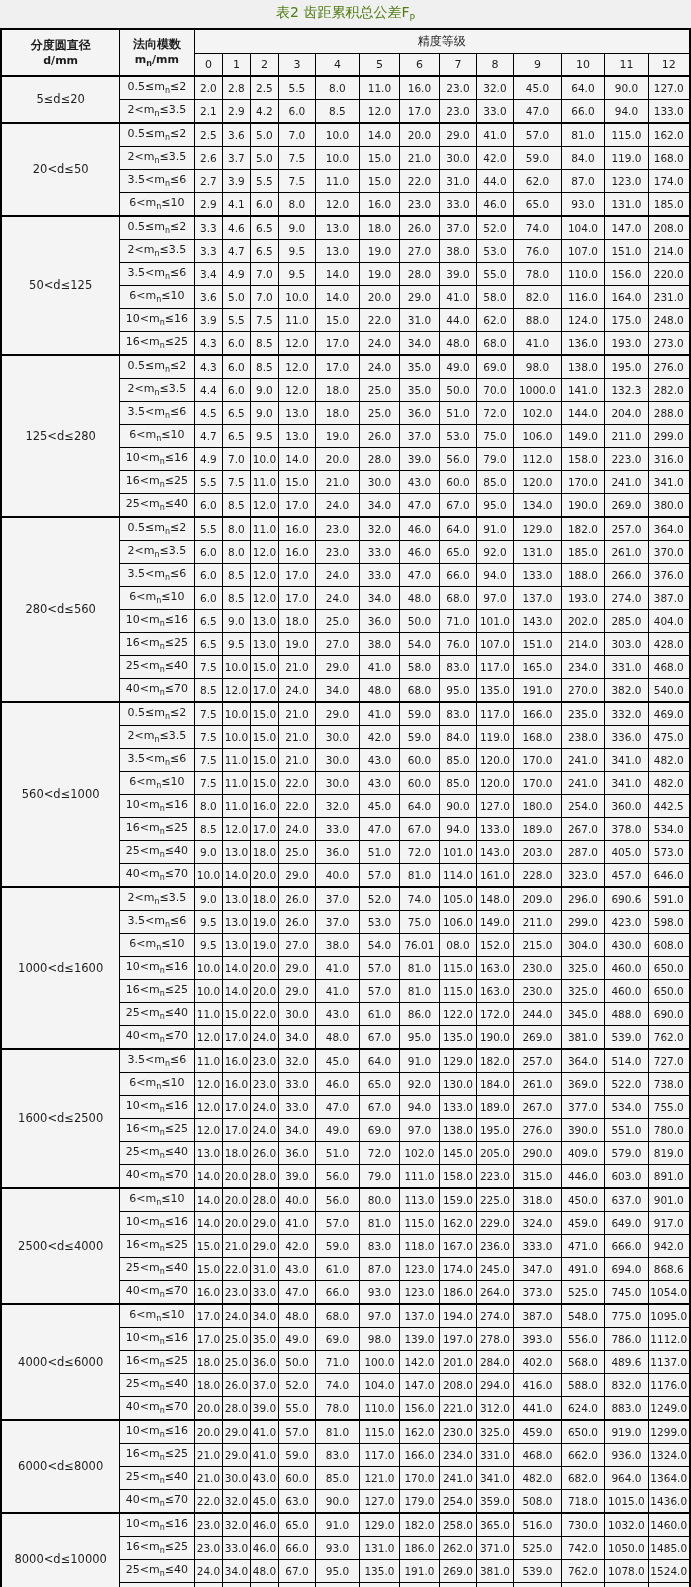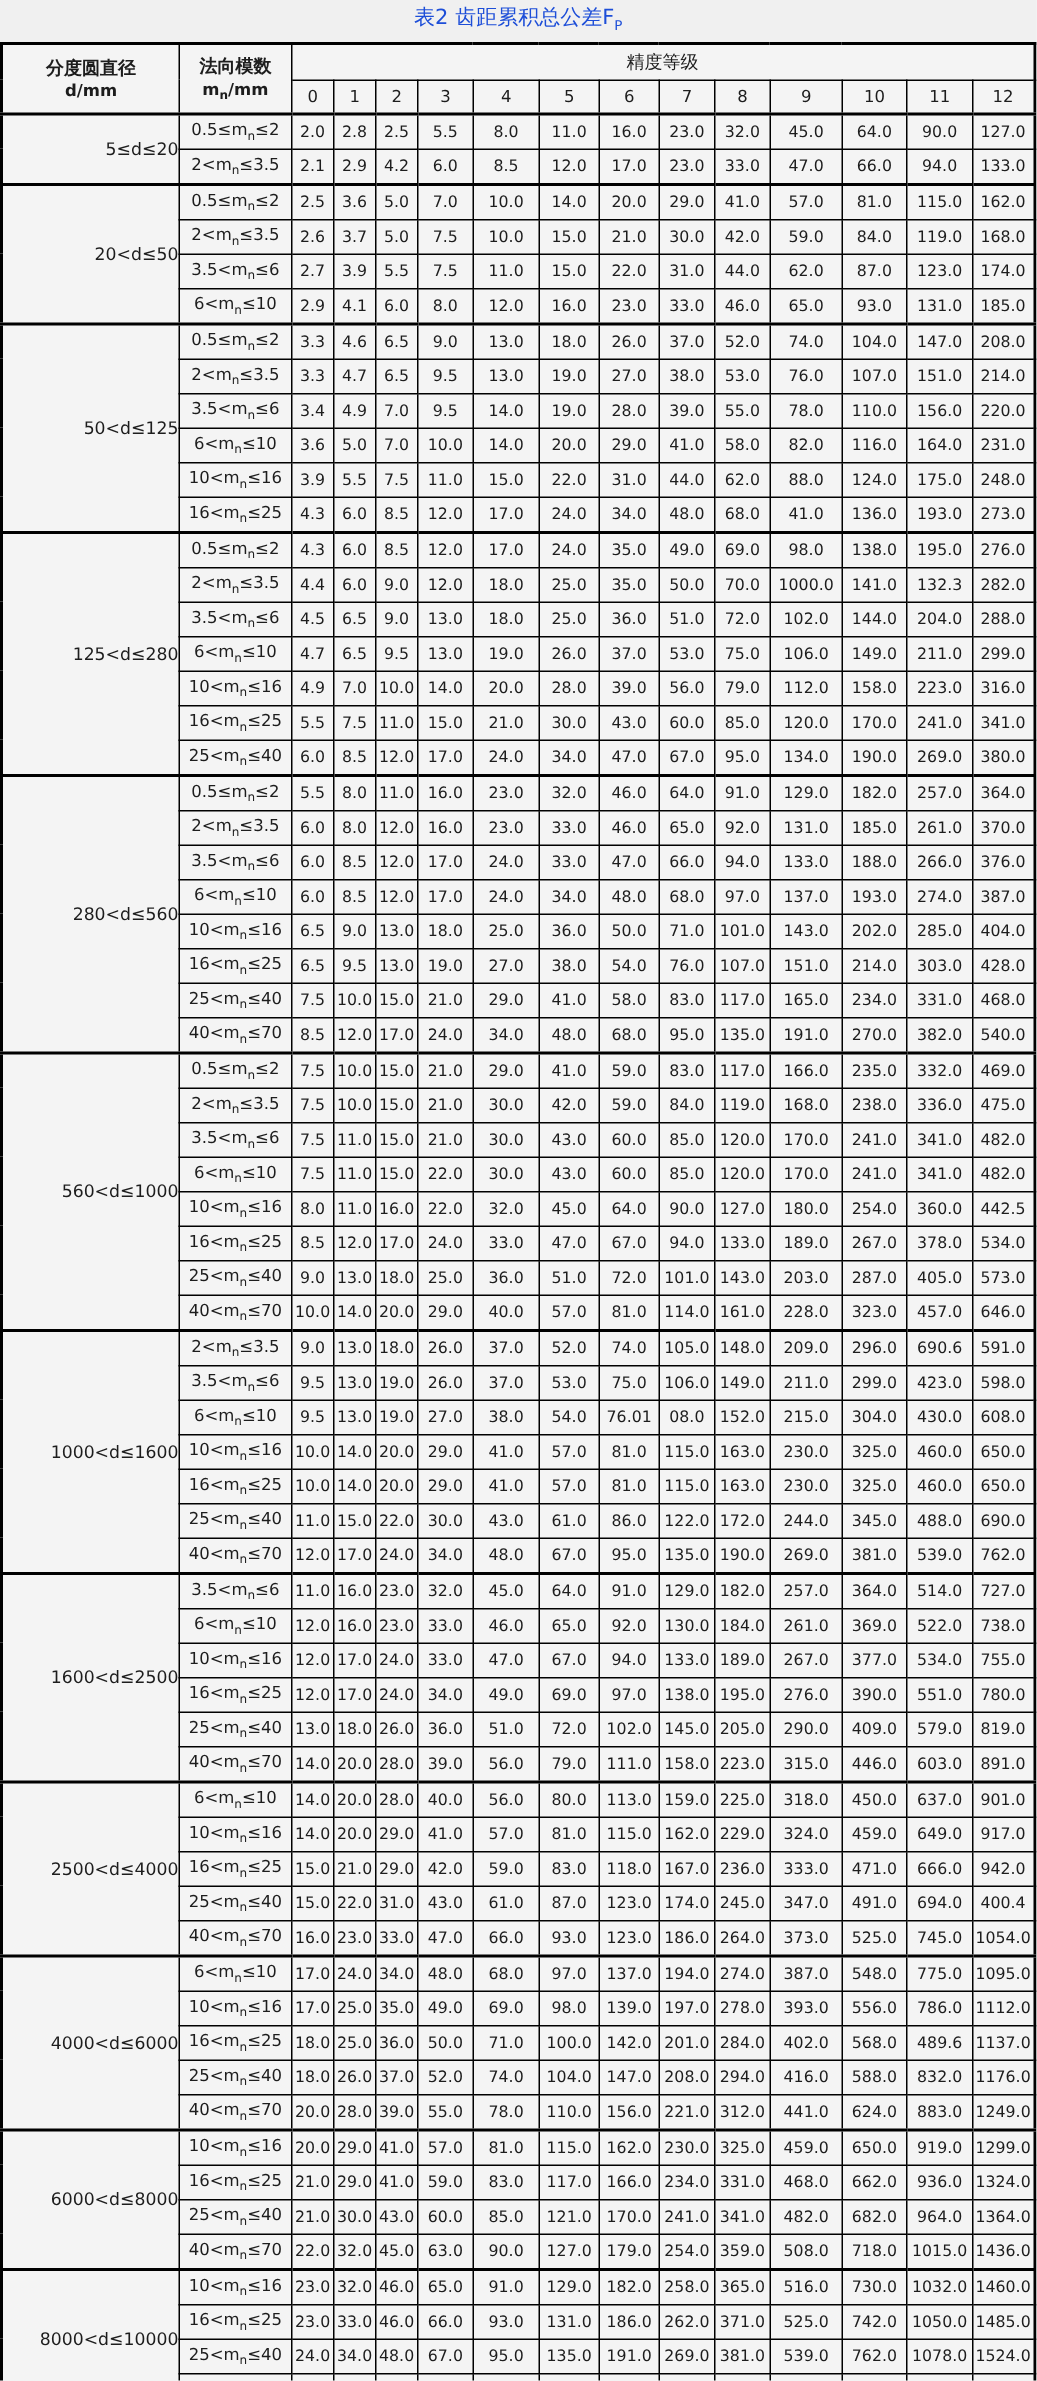--- a/index.html
+++ b/index.html
@@ -3,37 +3,37 @@
 <meta charset="utf-8">
 <style>
   html, body { margin:0; padding:0; }
   body {
     width:691px; height:1587px; overflow:hidden; box-sizing:border-box;
     background:#f0f0f0; color:#1d1d1d;
     font-family:"DejaVu Sans", sans-serif;
   }
   .title {
     text-align:center; font-size:14px; line-height:20px; padding-top:2px;
-    color:#1d4ed8;
+    color:#4d7c0f;
   }
   .title sub { font-size:9px; }
   table {
     border-collapse:collapse; table-layout:fixed;
     width:688px; margin:0 auto;
     border:2px solid #000; background:#f4f4f4;
   }
   th, td {
     border:1px solid #000; padding:0; text-align:center; vertical-align:middle;
     font-weight:normal; overflow:hidden; white-space:nowrap;
   }
   thead tr.hdr-top th { height:23px; font-size:12px; }
   th.hdr-span2 { font-size:12px;font-weight:bold; }
   th.hdr-span2 .unit { font-size:11px; }
   th.grade-num { height:21px; font-size:11px; }
-  th.d-cell { font-size:11.5px;text-align:right; }
+  th.d-cell { font-size:11.5px; }
   td.mn-cell { font-size:11px; }
   td.mn-cell sub, th.hdr-span2 sub { font-size:8px; }
   td.val-cell { font-size:10.5px; height:22px; }
   tr.group-start th, tr.group-start td { border-top:2px solid #000; }
 </style>
 </head>
 <body>
 
 <div class="page">
   <div class="title"><span>表2 齿距累积总公差F</span><sub>P</sub></div>
@@ -917,21 +917,21 @@
           <td class="val-cell">31.0</td>
           <td class="val-cell">43.0</td>
           <td class="val-cell">61.0</td>
           <td class="val-cell">87.0</td>
           <td class="val-cell">123.0</td>
           <td class="val-cell">174.0</td>
           <td class="val-cell">245.0</td>
           <td class="val-cell">347.0</td>
           <td class="val-cell">491.0</td>
           <td class="val-cell">694.0</td>
-          <td class="val-cell">400.4</td>
+          <td class="val-cell">868.6</td>
         </tr>
         <tr>
           <td class="mn-cell">40&lt;m<sub>n</sub>≤70</td>
           <td class="val-cell">16.0</td>
           <td class="val-cell">23.0</td>
           <td class="val-cell">33.0</td>
           <td class="val-cell">47.0</td>
           <td class="val-cell">66.0</td>
           <td class="val-cell">93.0</td>
           <td class="val-cell">123.0</td>

